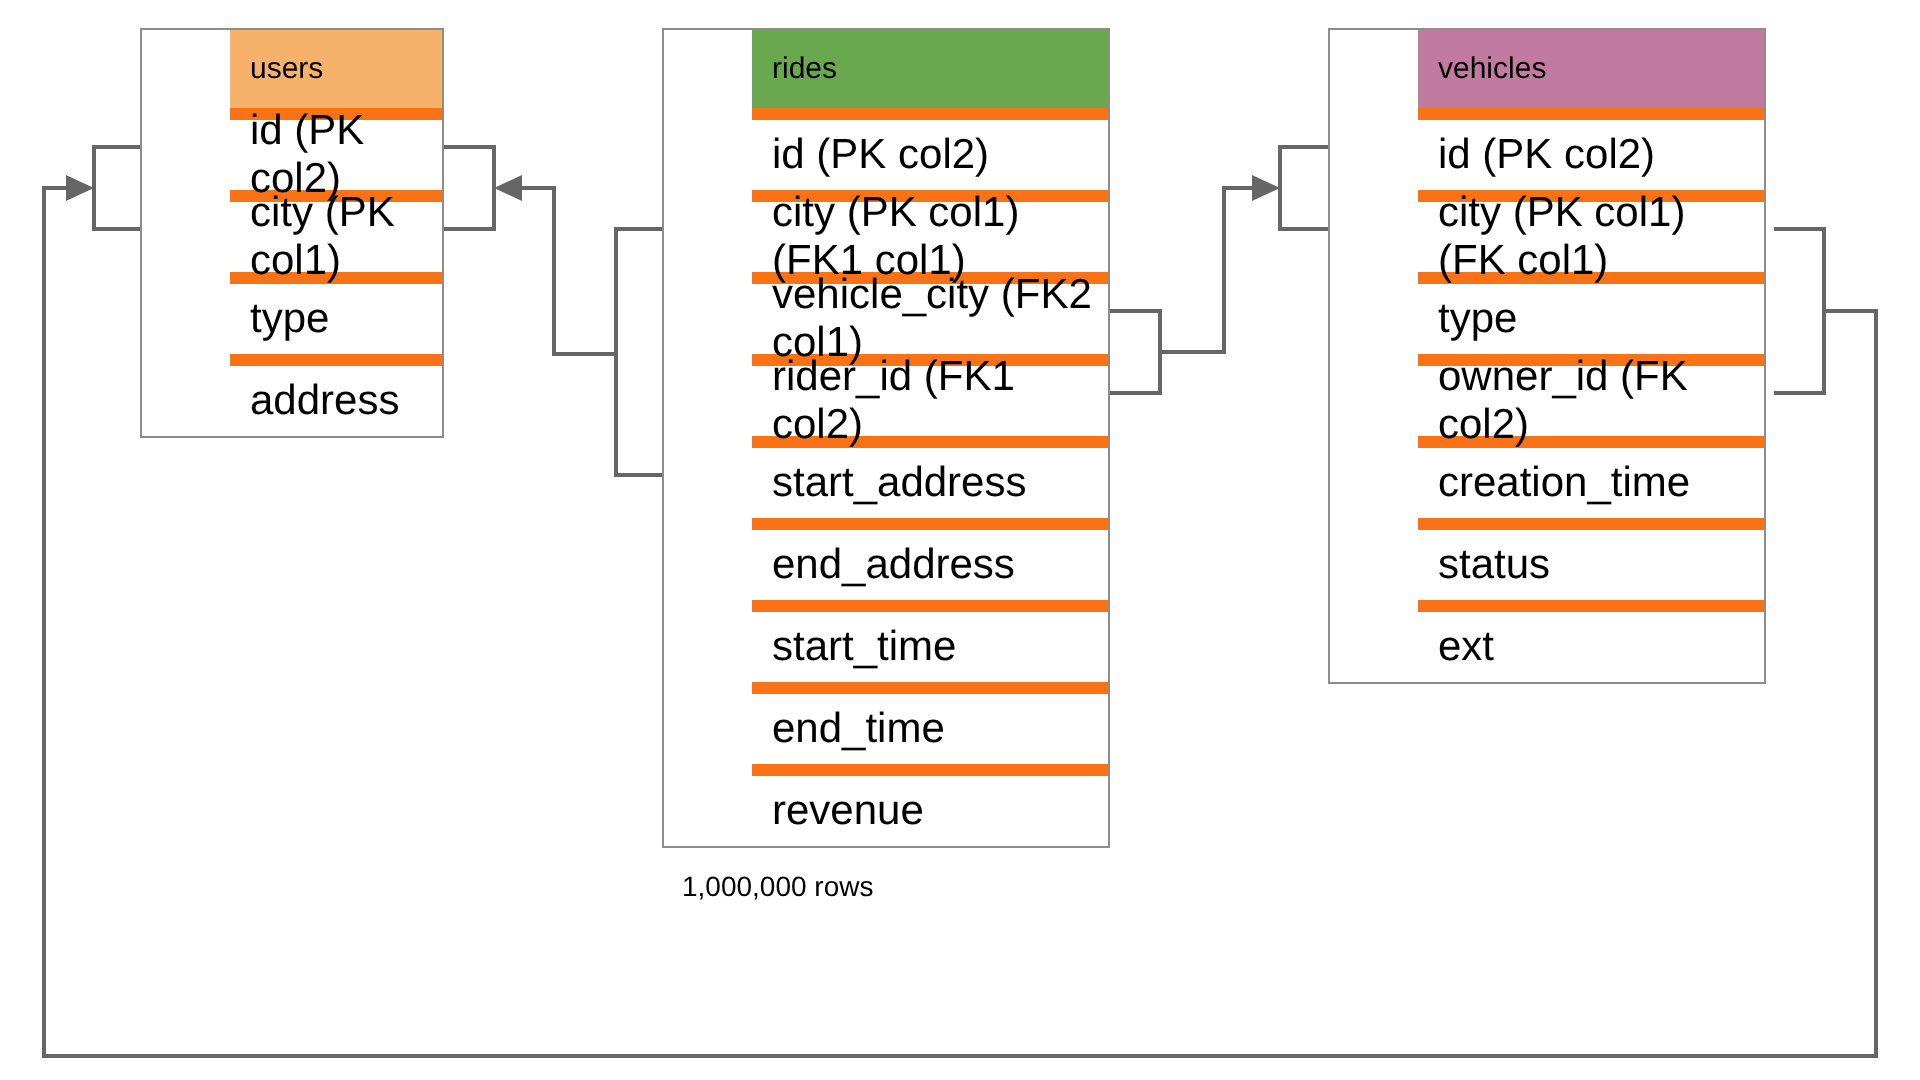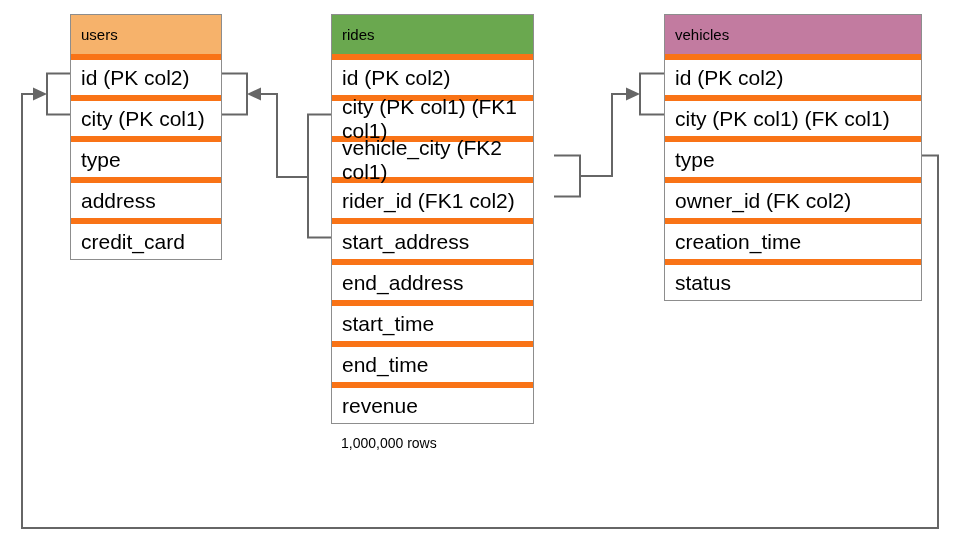--- a/index.html
+++ b/index.html
@@ -4,21 +4,21 @@
 <style>
   html,body { margin:0; padding:0; background:#ffffff; }
   .canvas {
     position:relative; width:960px; height:540px; background:#ffffff;
     font-family:"Liberation Sans", sans-serif; color:#000; overflow:hidden;
   }
   .connectors { position:absolute; left:0; top:0; width:960px; height:540px; }
   .connectors path { fill:none; stroke:#666666; stroke-width:2; }
   .connectors polygon { fill:#666666; stroke:none; }
   .db-table { position:absolute; }
-  .tbl { border:1px solid #8d8d8d; background:#ffffff; }
+  .tbl { border:1px solid #8d8d8d; background:#ffffff;padding-left:44px; }
   .thead {
     height:39px; box-sizing:border-box; display:flex; align-items:center;
     padding-left:10px; font-size:15px;
   }
   .trow {
     height:41px; box-sizing:border-box; display:flex; align-items:center;
     padding-left:10px; font-size:21px; border-top:6px solid #f97316; background:#ffffff;
   }
   .rowcount { margin-top:11px; padding-left:10px; font-size:14px; }
 </style>
@@ -52,50 +52,50 @@
   </svg>
 
   <div class="db-table" style="left:70px; top:14px; width:152px;">
     <div class="tbl">
       <div class="thead" style="background-color: rgb(246, 178, 107);">users</div>
       <div>
           <div class="trow">id (PK col2)</div>
           <div class="trow">city (PK col1)</div>
           <div class="trow">type</div>
           <div class="trow">address</div>
-          <div class="trow">credit_card</div>
         </div>
     </div>
   </div>
 
-  <div class="db-table" style="left:331px; top:14px; width:203px;">
+  <div class="db-table" style="left:331px; top:14px; width:224px;">
     <div class="tbl">
       <div class="thead" style="background-color: rgb(106, 168, 79);">rides</div>
       <div>
           <div class="trow">id (PK col2)</div>
           <div class="trow">city (PK col1) (FK1 col1)</div>
           <div class="trow">vehicle_city (FK2 col1)</div>
           <div class="trow">rider_id (FK1 col2)</div>
           <div class="trow">start_address</div>
           <div class="trow">end_address</div>
           <div class="trow">start_time</div>
           <div class="trow">end_time</div>
           <div class="trow">revenue</div>
         </div>
     </div>
     <div class="rowcount">1,000,000 rows</div>
   </div>
 
-  <div class="db-table" style="left:664px; top:14px; width:258px;">
+  <div class="db-table" style="left:664px; top:14px; width:219px;">
     <div class="tbl">
       <div class="thead" style="background-color: rgb(194, 123, 160);">vehicles</div>
       <div>
           <div class="trow">id (PK col2)</div>
           <div class="trow">city (PK col1) (FK col1)</div>
           <div class="trow">type</div>
           <div class="trow">owner_id (FK col2)</div>
           <div class="trow">creation_time</div>
           <div class="trow">status</div>
+          <div class="trow">ext</div>
         </div>
     </div>
   </div>
 
 </div>
 
 </body></html>

